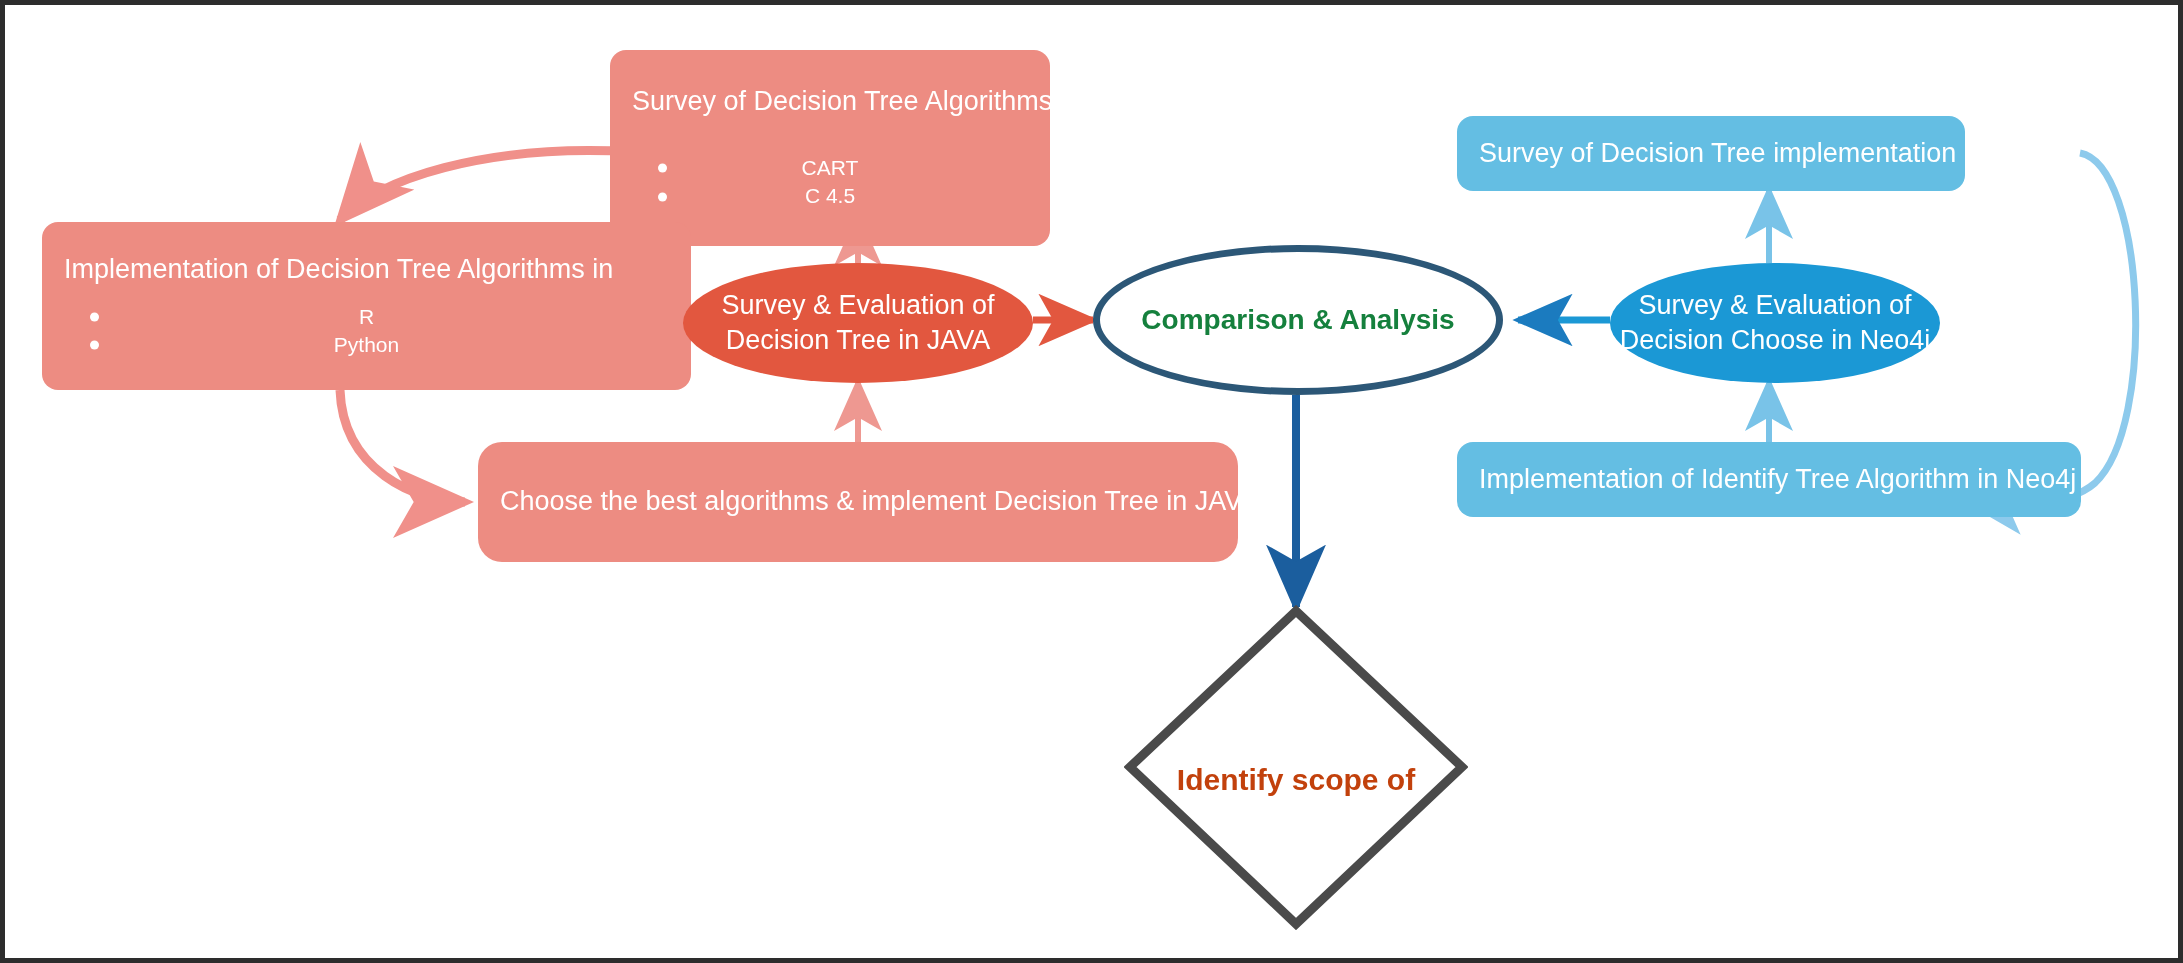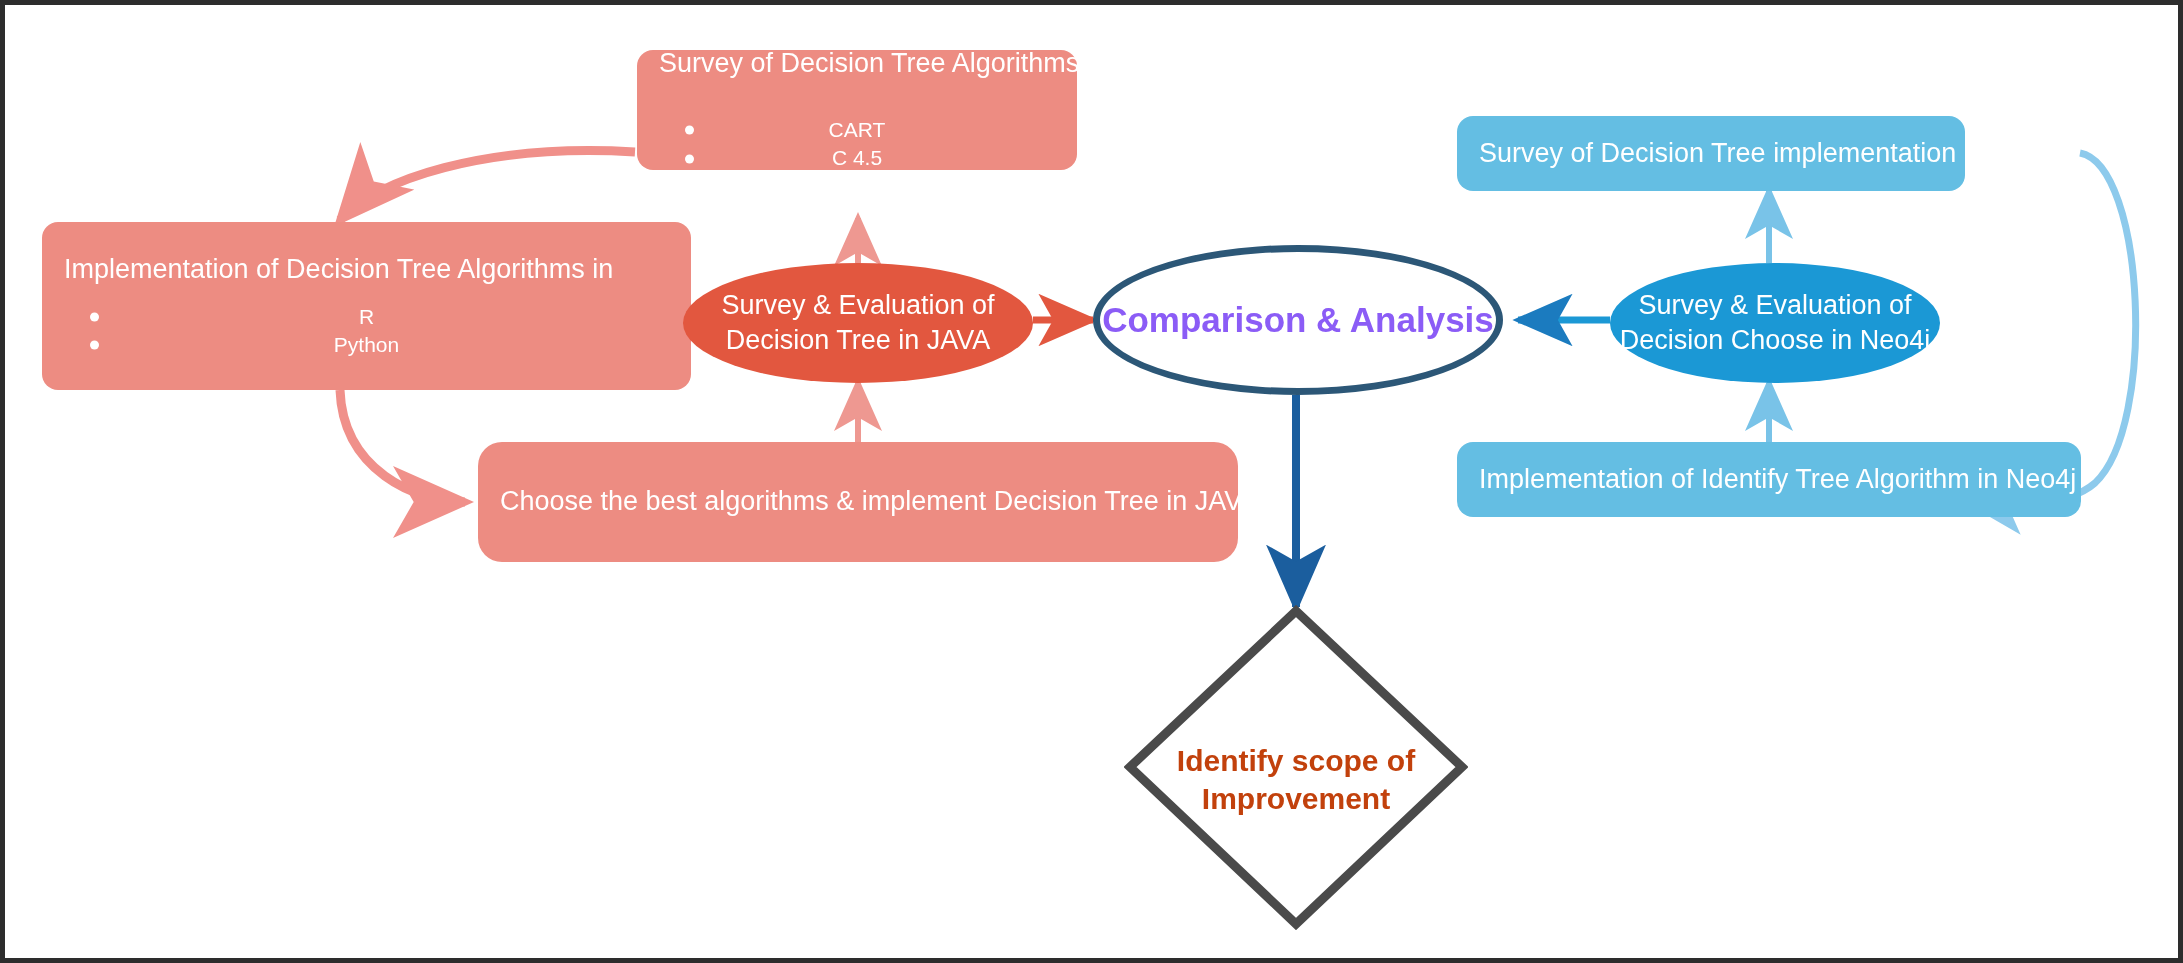--- a/index.html
+++ b/index.html
@@ -80,23 +80,23 @@
     justify-content: center;
     text-align: center;
     font-size: 27px;
     line-height: 1.3;
   }
   .ellipse.red   { background: #E2573F; color: #ffffff; }
   .ellipse.blue2 { background: #1B98D5; color: #ffffff; }
   .ellipse.outline {
     background: #ffffff;
     border: 7px solid #2C5777;
-    color: #8b5cf6;
+    color: #15803d;
     font-weight: bold;
-    font-size: 35px;
+    font-size: 28px;
   }
 
   
   .diamond-wrap {
     position: absolute;
     z-index: 5;
   }
   .diamond-shape {
     position: absolute;
     left: 0; top: 0;
@@ -160,21 +160,21 @@
 
     <path d="M 1764,437 L 1764,378" fill="none" stroke="#79C3E8" stroke-width="6" marker-end="url(#ah-lblue)"></path>
 
     <path d="M 1764,258 L 1764,186" fill="none" stroke="#79C3E8" stroke-width="6" marker-end="url(#ah-lblue)"></path>
 
     <path d="M 2075,148 C 2140,160 2152,420 2090,478 C 2060,504 2000,500 1963,496" fill="none" stroke="#8DCAEC" stroke-width="7" marker-end="url(#ah-lblue2)"></path>
 
     <path d="M 1291,390 L 1291,602" fill="none" stroke="#1B5E9E" stroke-width="8" marker-end="url(#ah-navy)"></path>
   </svg>
 
-  <div class="node rect salmon" style="left:632px; top:45px; width:440px; height:120px;gap:19px;">
+  <div class="node rect salmon" style="left:605px; top:45px; width:440px; height:196px;gap:19px;">
     <div class="title center">Survey of Decision Tree Algorithms</div>
     <ul class="bullets">
       <li>CART</li>
       <li>C 4.5</li>
     </ul>
   </div>
 
   <div class="node rect salmon" style="left:37px; top:217px; width:649px; height:168px;">
     <div class="title left">Implementation of Decision Tree Algorithms in</div>
     <ul class="bullets">
@@ -213,18 +213,17 @@
     <div class="title center">Implementation of Identify Tree Algorithm in Neo4j</div>
   </div>
 
   <div class="diamond-wrap" style="left:1119px; top:600px; width:344px; height:325px;">
     <svg class="diamond-shape" viewBox="0 0 344 325" xmlns="http://www.w3.org/2000/svg">
       <polygon points="172,6 338,162 172,319 6,162" fill="#ffffff" stroke="#4A4A4A" stroke-width="9"></polygon>
     </svg>
     <div class="diamond-label">
       <div>
         <div>Identify scope of</div>
-        <div>Improvement</div>
       </div>
     </div>
   </div>
 
 </div>
 
 </body></html>

